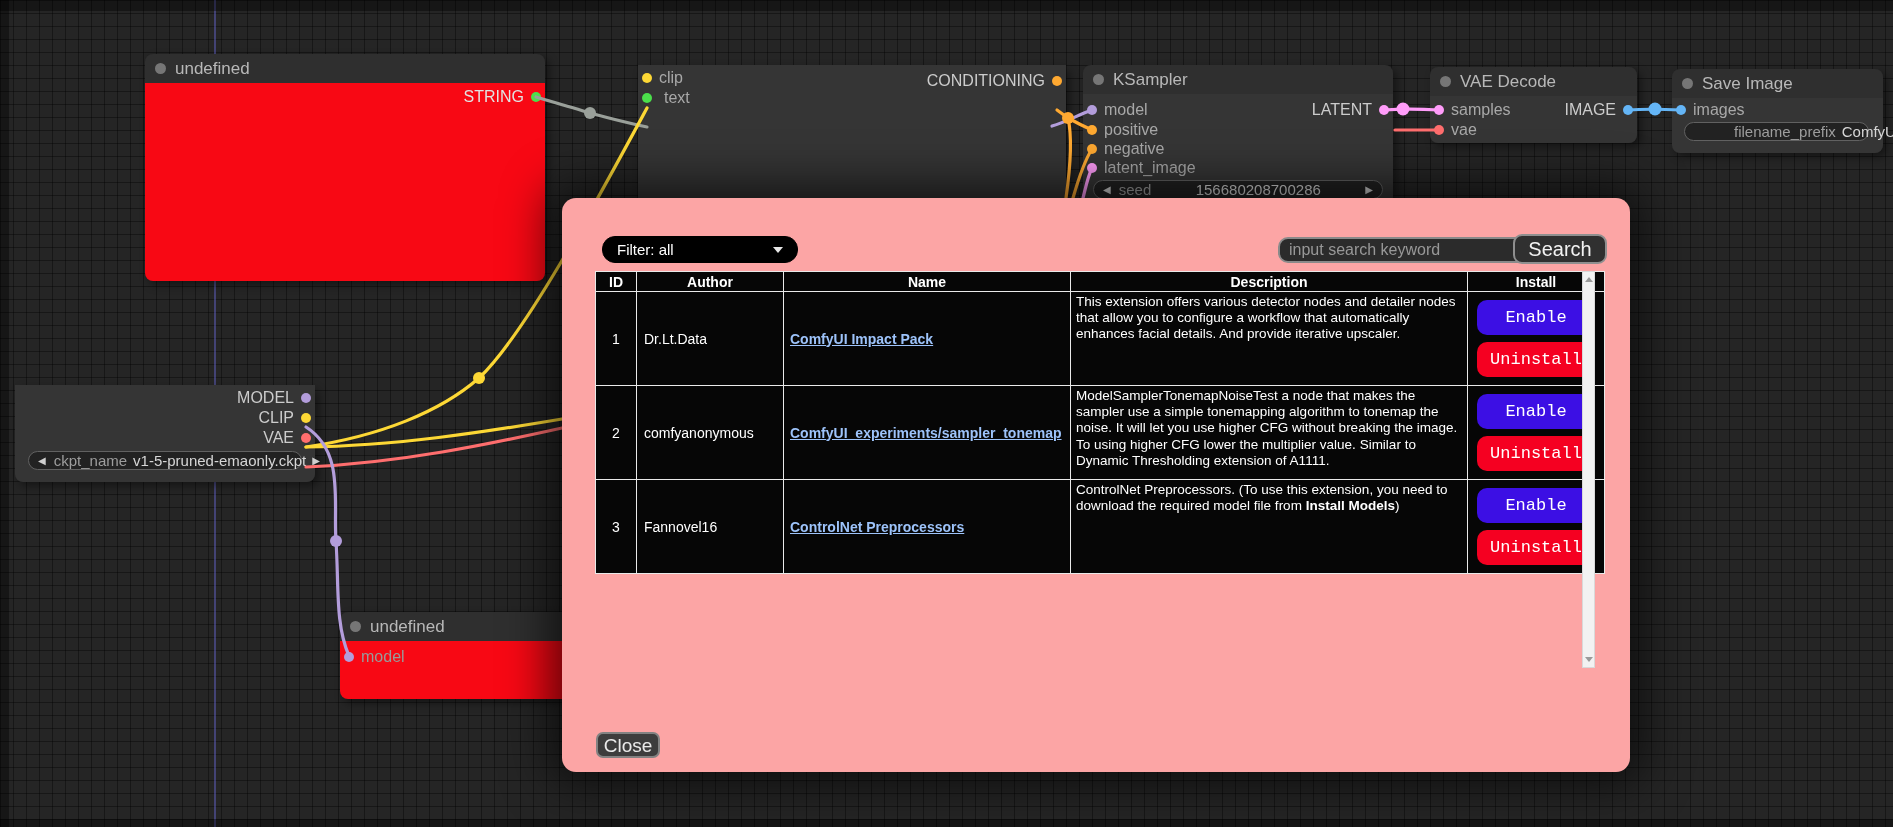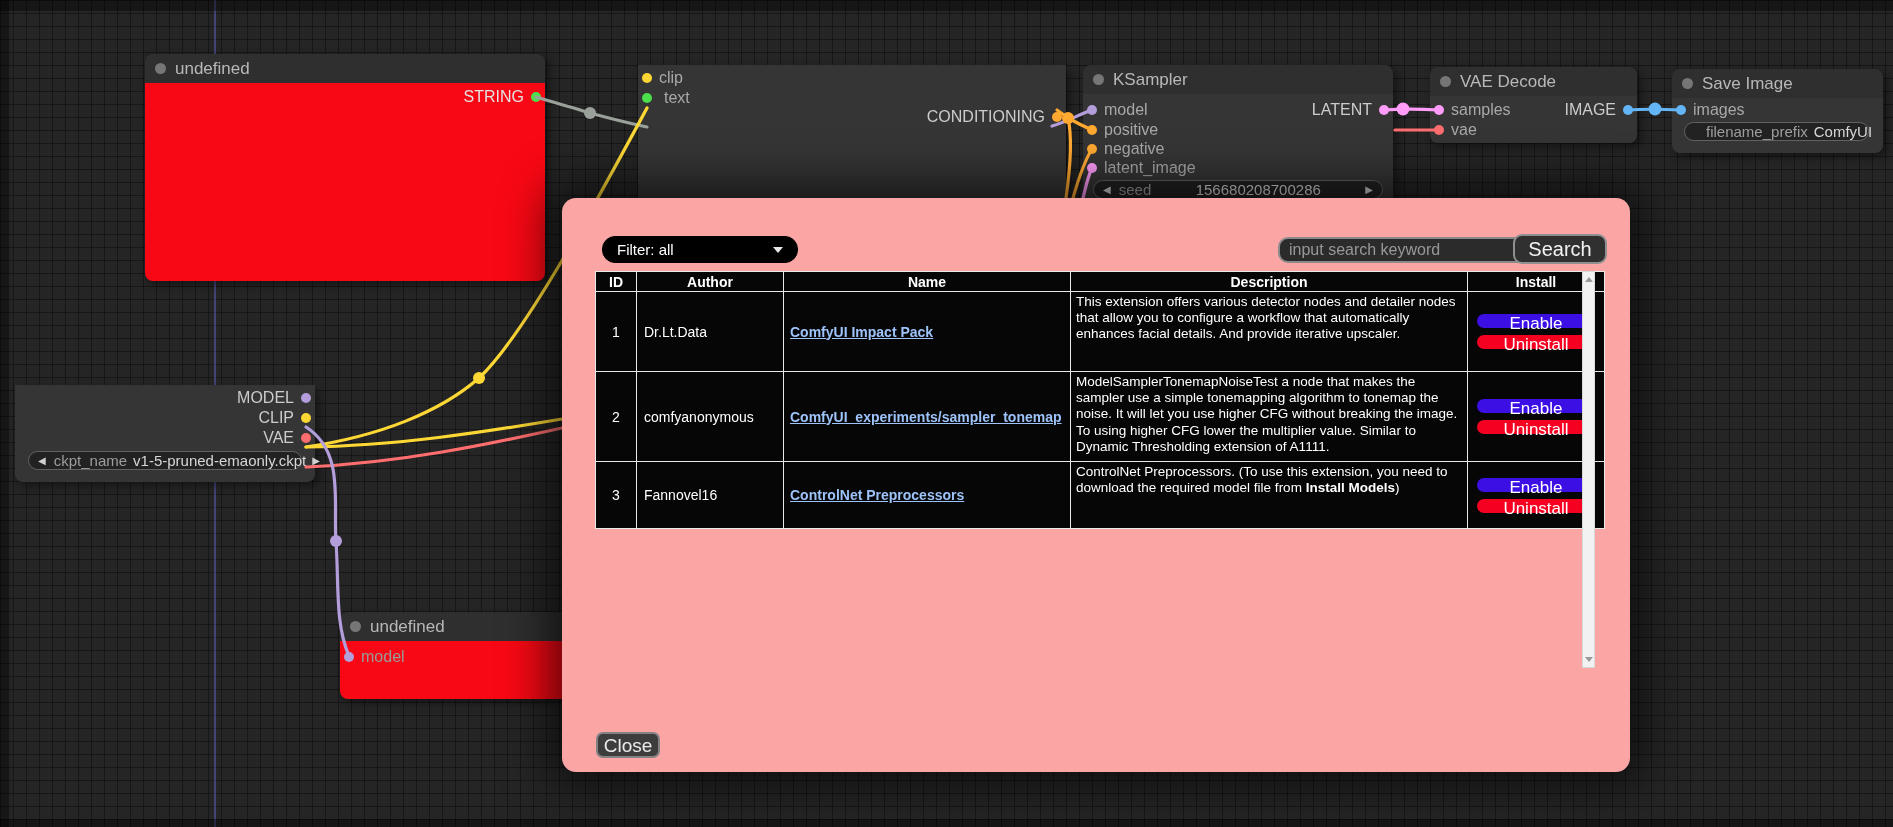--- a/index.html
+++ b/index.html
@@ -76,22 +76,22 @@
   table.ext{border-collapse:collapse;background:#060606;color:#ffffff;table-layout:fixed;width:986px;}
   table.ext th, table.ext td{border:1px solid #e9e9e9;overflow:hidden;}
   table.ext th{font-size:14px;font-weight:bold;height:19px;padding:0 3px;}
   td.c-id{width:34px;text-align:center;font-size:14px;}
   td.c-author{width:140px;font-size:14px;padding:0 7px;}
   td.c-name{width:280px;font-size:14px;font-weight:bold;padding:0 6px;}
   td.c-name a{color:#9dc3fa;text-decoration:underline;white-space:nowrap;cursor:pointer;}
   td.c-desc{width:390px;font-size:13.5px;line-height:1.2;padding:2px 5px;vertical-align:top;}
   td.c-install{width:130px;text-align:center;vertical-align:middle;}
   .row-btn{
-    display:block;margin:7px auto;width:118px;height:14px;border:none;border-radius:10px;
-    color:#ffffff;font-size:17px;font-family:Liberation Sans, sans-serif;cursor:pointer;padding:0;
+    display:block;margin:7px auto;width:118px;height:35px;border:none;border-radius:10px;
+    color:#ffffff;font-size:17px;font-family:Liberation Mono, monospace;cursor:pointer;padding:0;
   }
   .vscroll{position:absolute;left:987px;top:0;width:13px;height:397px;background:#f2f2f2;border:1px solid #d9d9d9;box-sizing:border-box;}
   .vscroll .arr{position:absolute;left:2px;width:0;height:0;border-left:4px solid transparent;border-right:4px solid transparent;}
   .vscroll .arr.up{top:5px;border-bottom:5px solid #9a9a9a;}
   .vscroll .arr.down{bottom:5px;border-top:5px solid #9a9a9a;}
   .close-btn{
     position:absolute;left:34px;top:534px;width:64px;height:26px;box-sizing:border-box;
     background:#3d3d3d;border:2px solid #828282;border-radius:7px;color:#eaeaea;font-size:19px;
     font-family:"Liberation Sans",sans-serif;cursor:pointer;padding:0;line-height:1;
   }
@@ -121,21 +121,21 @@
 <div class="node" style="left:638px;top:65px;width:428px;">
   <div class="node-body" style="height:210px;">
     <div class="slot in" style="top:3px;">
       <span class="dot" style="background-color: rgb(253, 216, 53);"></span>
       <span>clip</span>
     </div>
     <div class="slot in" style="top:23px;gap:12px;">
       <span class="dot" style="background-color: rgb(75, 224, 75);"></span>
       <span>text</span>
     </div>
-    <div class="slot out" style="top:6px;margin-top:36px;">
+    <div class="slot out" style="top:6px;">
       <span>CONDITIONING</span>
       <span class="dot" style="background-color: rgb(255, 169, 49);"></span>
     </div>
   </div>
 </div>
 
 <div class="node" style="left:1083px;top:65px;width:310px;">
   <div class="node-title">
     <span class="tdot"></span>
     <span>KSampler</span>
@@ -195,21 +195,21 @@
   <div class="node-title">
     <span class="tdot"></span>
     <span>Save Image</span>
   </div>
   <div class="node-body" style="height:55px;">
     <div class="slot in" style="top:2px;">
       <span class="dot" style="background-color: rgb(100, 181, 246);"></span>
       <span>images</span>
     </div>
     <div class="widget" style="left:12px;right:14px;top:24px;">
-      <span class="w-name" style="margin-left:12px;text-align:right;">filename_prefix</span>
+      <span class="w-name" style="margin-left:40px;text-align:right;">filename_prefix</span>
       <span class="w-value">ComfyUI</span>
     </div>
   </div>
 </div>
 
 <div class="node" style="left:15px;top:385px;width:300px;">
   <div class="node-body" style="height:97px;">
     <div class="slot out" style="top:3px;">
       <span>MODEL</span>
       <span class="dot" style="background-color: rgb(179, 157, 219);"></span>

